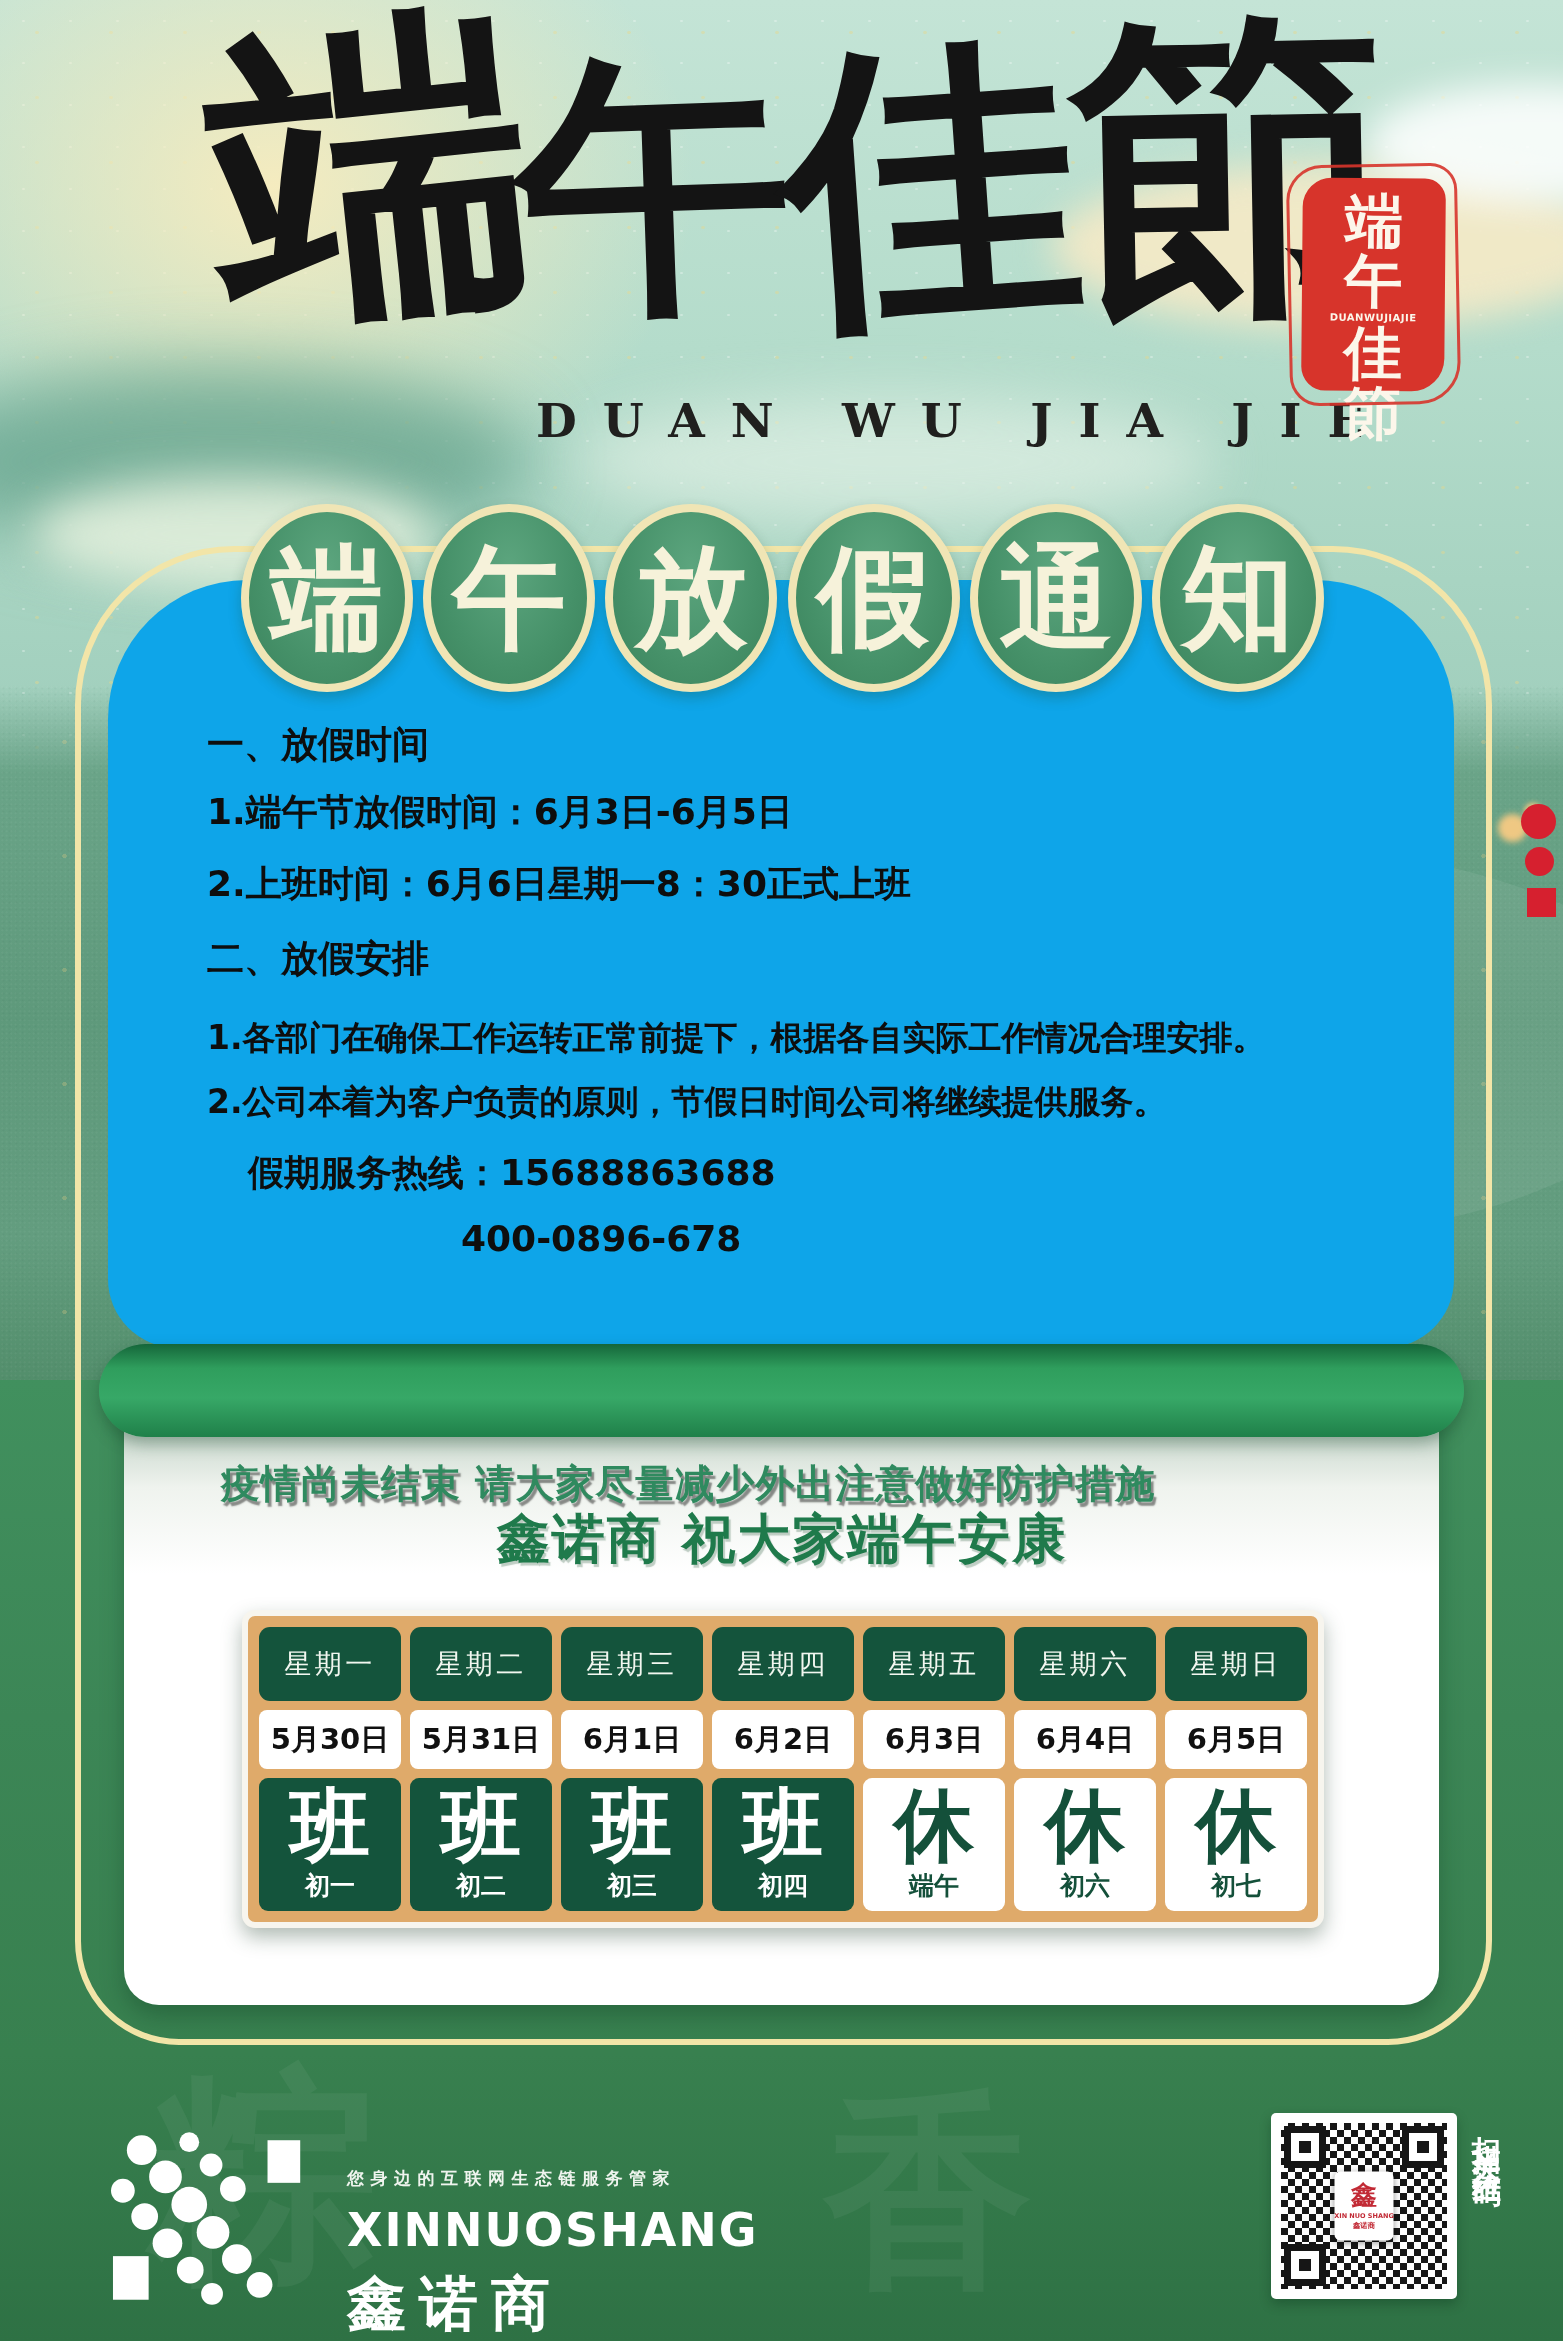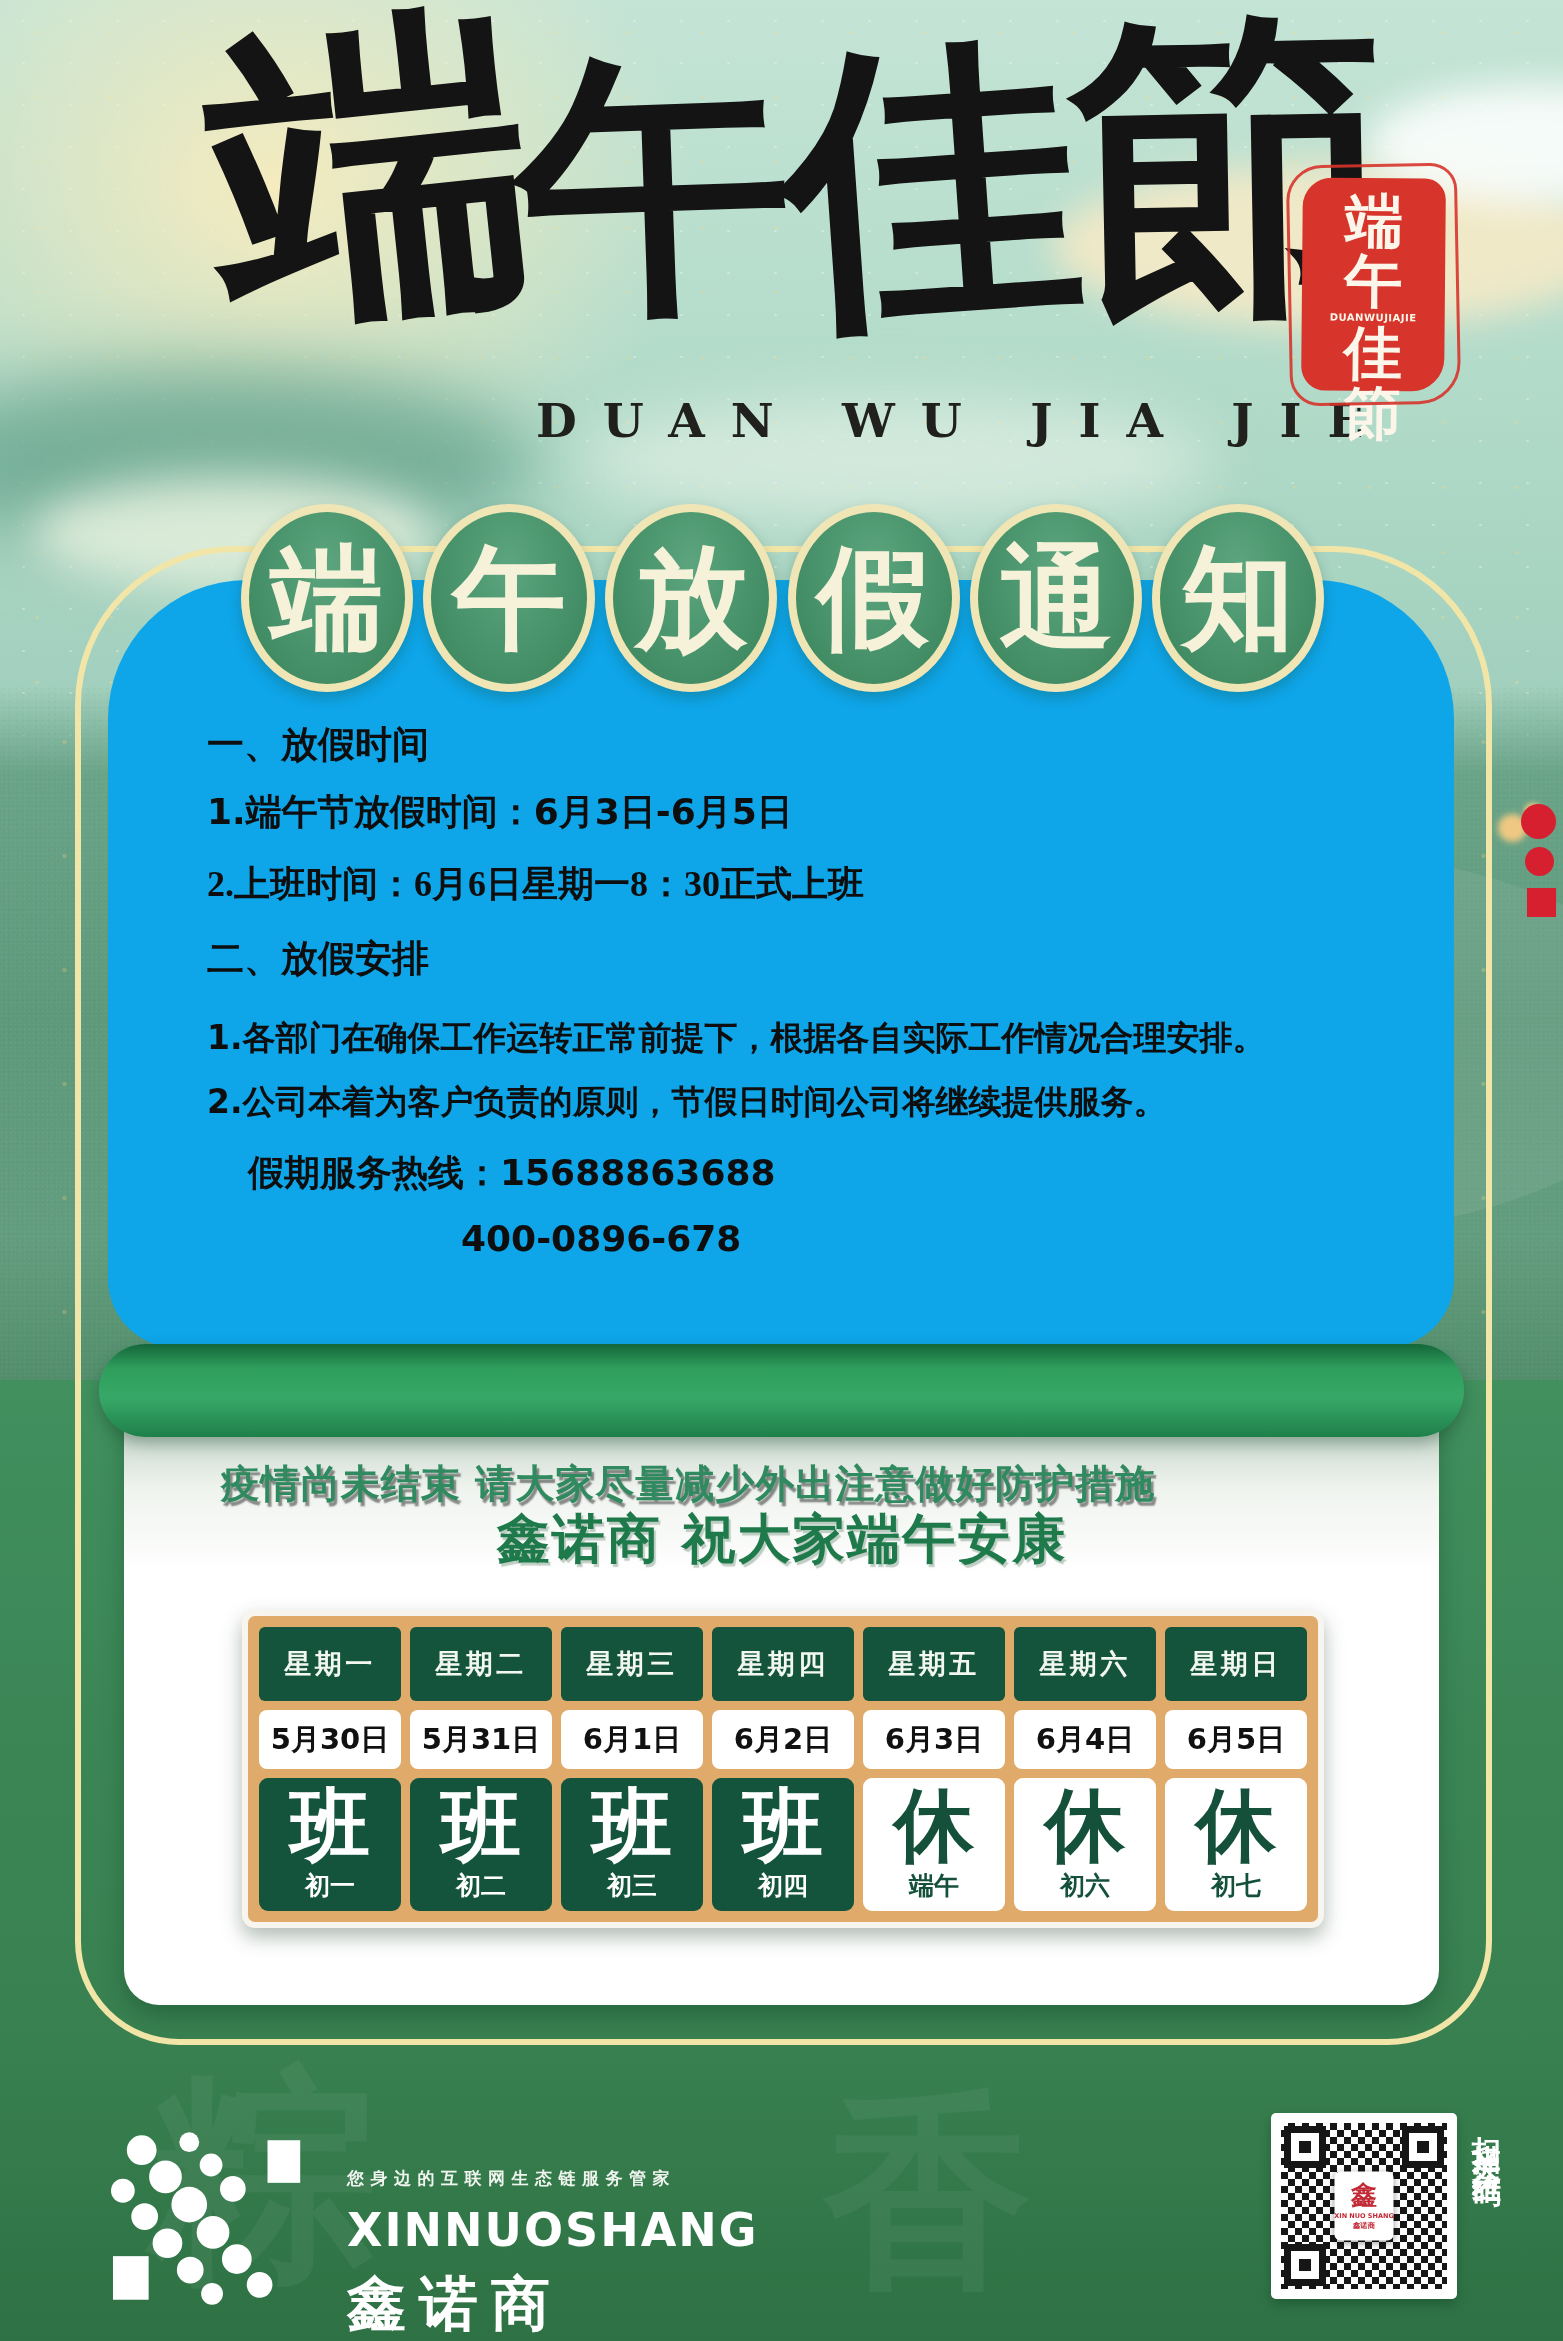--- a/index.html
+++ b/index.html
@@ -80,21 +80,21 @@
     box-shadow:0 6px 13px rgba(25,75,48,.28);}
   .circle span{font-size:113px;font-weight:800;color:#F6F2DA;line-height:1;}
 
   
   .cream-panel{position:absolute;left:108px;top:580px;width:1346px;height:768px;z-index:3;
     background:#0ea5e9;border-radius:139px 139px 69px 69px;}
   .notice{position:absolute;left:0;top:0;width:100%;height:100%;color:#0E0E0E;font-weight:700;}
   .nline{position:absolute;left:99px;white-space:nowrap;line-height:1;}
   .n1{top:146px;font-size:37px;}
   .n2{top:214px;font-size:36px;}
-  .n3{top:286px;font-size:36px;font-family:Liberation Serif, serif;}
+  .n3{top:286px;font-size:36px;}
   .n4{top:360px;font-size:37px;}
   .n5{top:433px;font-size:33px;margin-top:8px;}
   .n6{top:505px;font-size:33px;}
   .n7{top:575px;font-size:36px;left:140px;}
   .n8{top:641px;font-size:36px;left:353px;}
 
   
   .pill{position:absolute;left:99px;top:1344px;width:1365px;height:93px;border-radius:47px;z-index:5;
     background:linear-gradient(180deg,#15663A 0%,#2F9E5D 26%,#37A867 58%,#1F8049 100%);
     box-shadow:0 7px 15px rgba(15,60,35,.35);}
@@ -108,22 +108,22 @@
   .wish-line{position:absolute;left:0;top:1504px;width:1564px;text-align:center;z-index:6;
     font-size:53px;font-weight:900;color:#1F7A4B;letter-spacing:2px;white-space:nowrap;
     text-shadow:2px 3px 1px rgba(140,165,150,.55);}
 
   
   .calendar{position:absolute;left:242px;top:1610px;width:1082px;height:318px;z-index:6;
     background:#DFAA6A;border:6.5px solid #F7F5EE;border-radius:13px;
     box-shadow:0 9px 20px rgba(30,60,40,.35);
     display:grid;grid-template-columns:repeat(7,1fr);grid-template-rows:74px 59px 1fr;
     gap:9px;padding:11px;}
-  .cal-head{background:#14543C;border-radius:6px;display:flex;align-items:center;justify-content:center;
-    color:#F2F7F0;font-size:27px;font-weight:700;letter-spacing:3.5px;}
+  .cal-head{background:#14543C;border-radius:11px;display:flex;align-items:center;justify-content:center;
+    color:#F2F7F0;font-size:27px;font-weight:400;letter-spacing:3.5px;}
   .cal-date{background:#FFFFFF;border-radius:8px;display:flex;align-items:center;justify-content:center;
     color:#111;font-size:29px;font-weight:800;}
   .cal-status{border-radius:9px;display:flex;flex-direction:column;align-items:center;justify-content:center;}
   .cal-status .big{font-size:80px;font-weight:900;line-height:.95;}
   .cal-status .lunar{font-size:25px;font-weight:700;margin-top:5px;}
   .cal-status.work{background:#14543C;color:#FFFFFF;}
   .cal-status.rest{background:#FFFFFF;color:#14503A;}
 
   
   .logo-mark{position:absolute;left:110px;top:2131px;z-index:6;}

